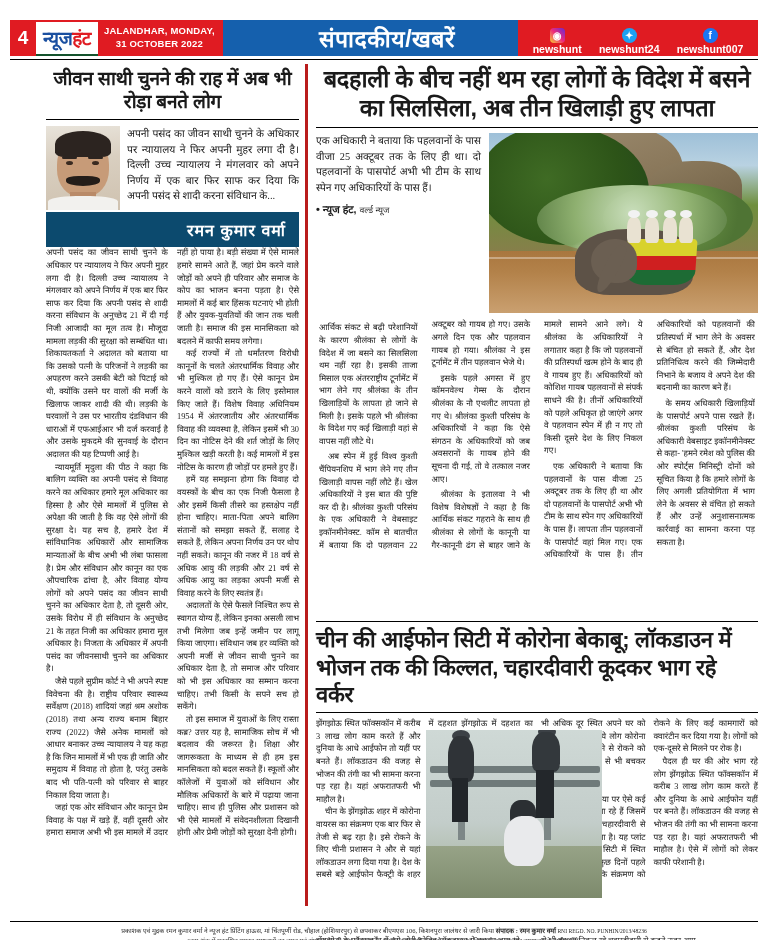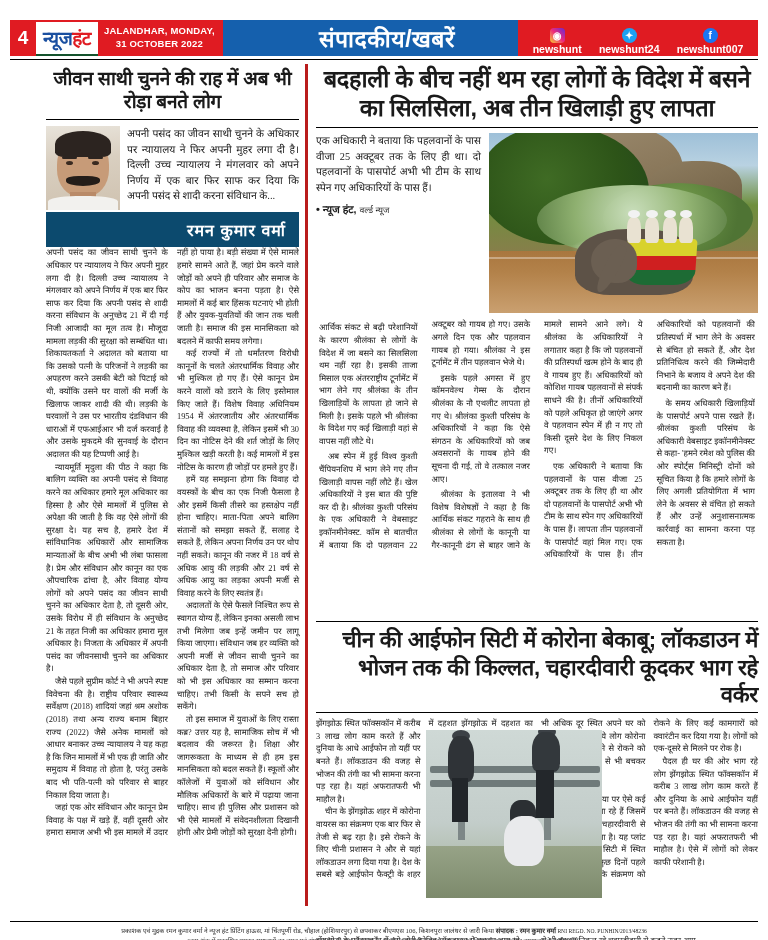--- a/index.html
+++ b/index.html
@@ -389,21 +389,21 @@
   .lead-cols p:first-child { text-indent: 0; }
 
   .sec-divider { border-bottom: 1.5px solid #000; margin: 6px 0 4px; }
 
   
   .china-hl {
     font-family: "Liberation Sans", sans-serif;
     font-weight: bold;
     font-size: 22px;
     line-height: 1.24;
-    text-align: right;
+    text-align: left;
     letter-spacing: -0.3px;
     margin: 2px 0 4px;
   }
   .china-rule { border-bottom: 1px solid #000; margin-bottom: 5px; }
   .china-wrap {
     position: relative;
     font-size: 8.3px;
     line-height: 1.52;
     text-align: justify;
     column-count: 4;

